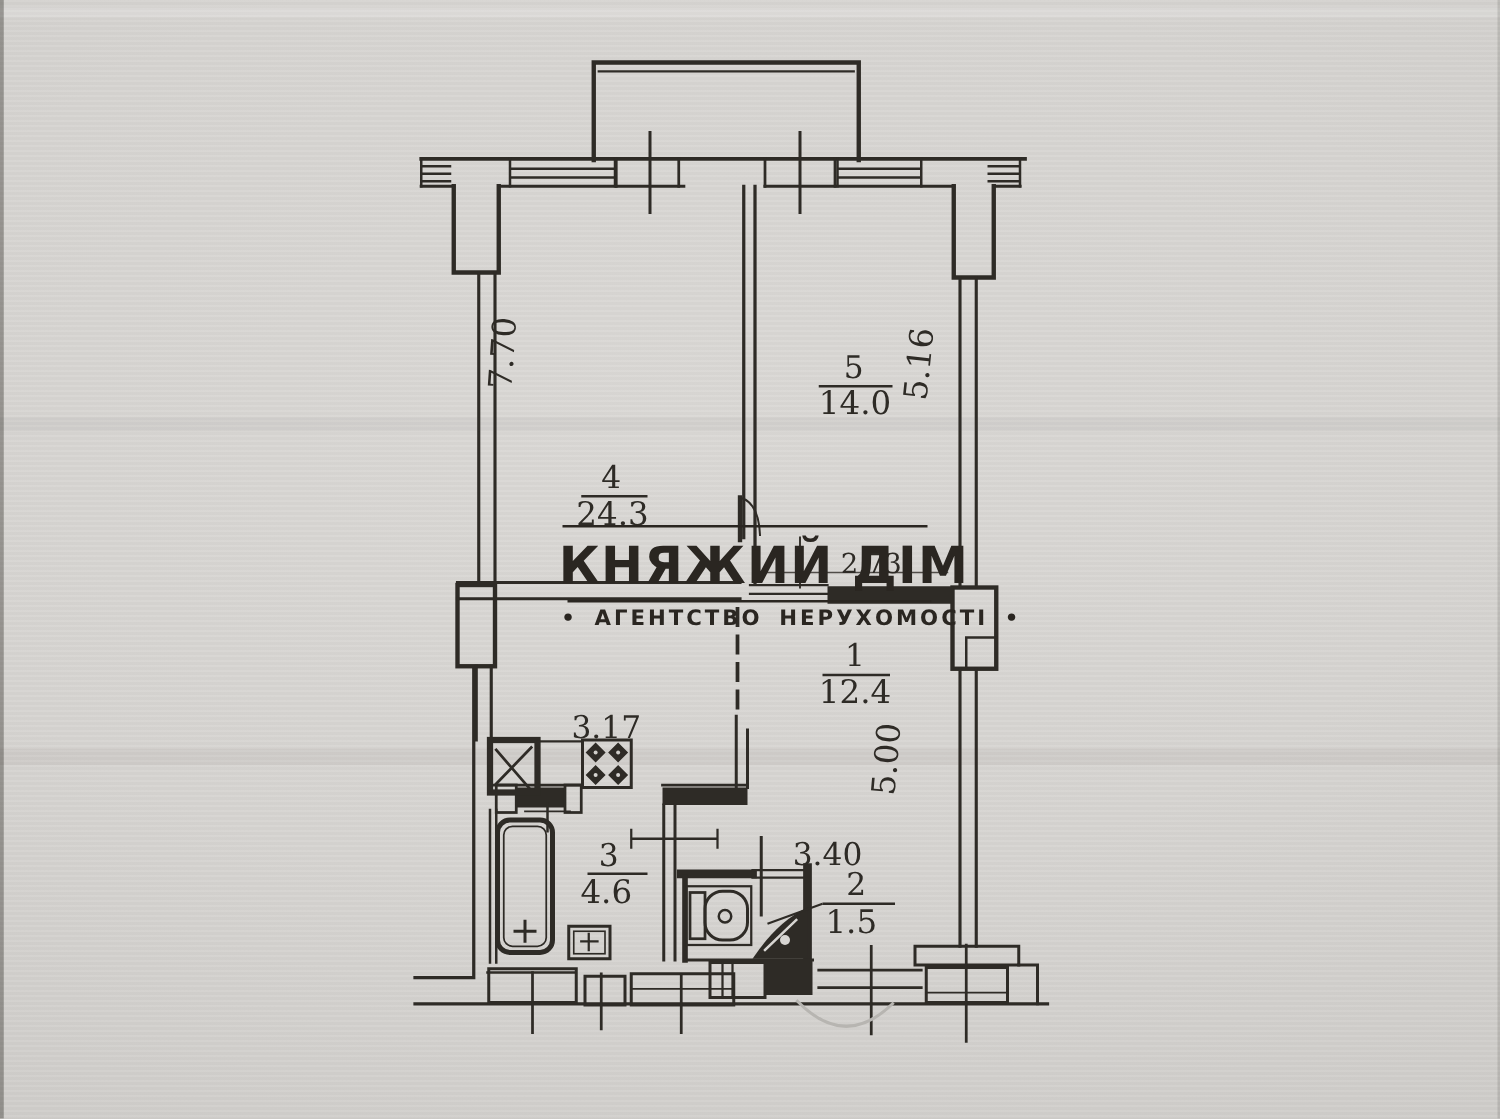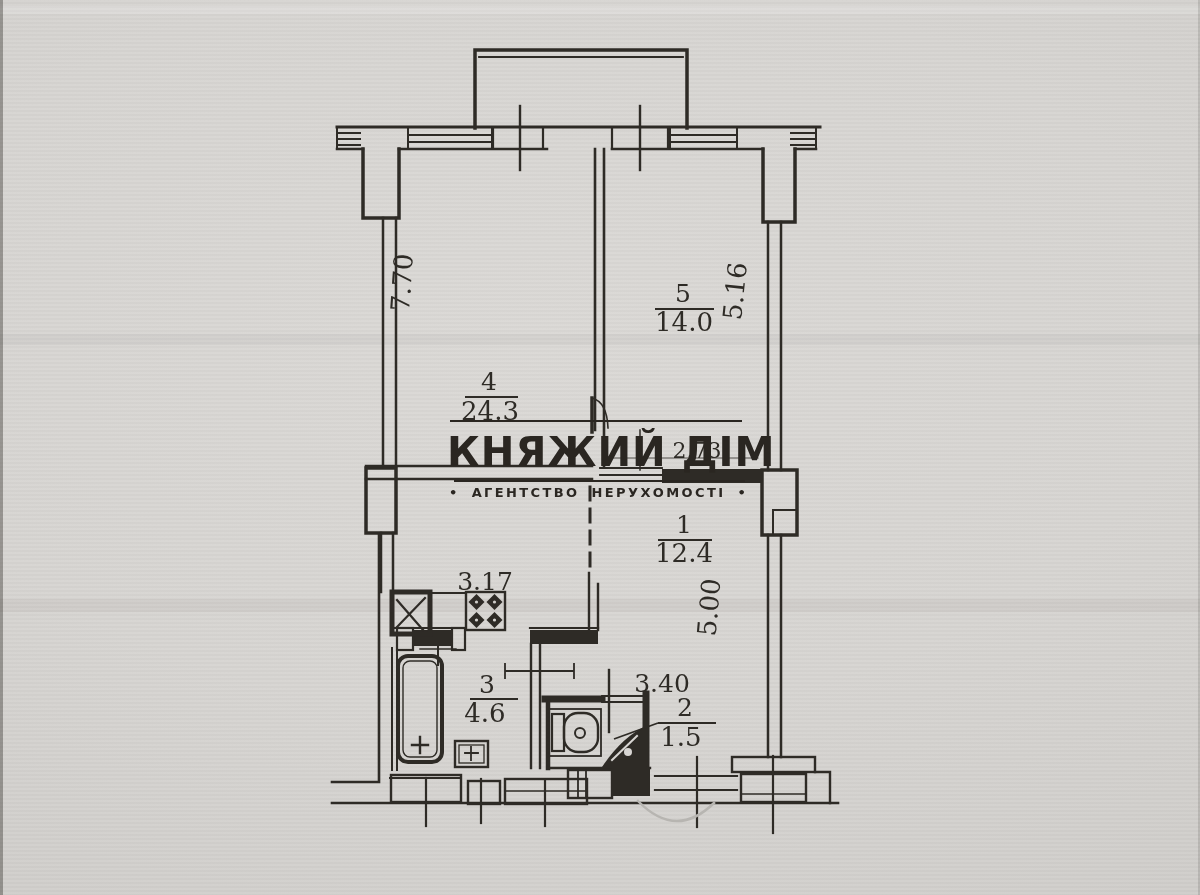--- a/index.html
+++ b/index.html
@@ -21,21 +21,21 @@
   .wm-rule{position:absolute;height:2px;background:#2a2621;}
   .wm-rule-top{top:8px;left:3px;width:292px;}
   .wm-rule-bottom{top:68px;left:7px;width:291px;}
   .wm-brand{
     position:absolute;top:16px;left:0;white-space:nowrap;
     font-family:"DejaVu Sans", sans-serif;font-weight:800;font-size:41px;
     letter-spacing:1px;transform:scaleX(.98);transform-origin:left top;
   }
   .wm-tagline{
     position:absolute;top:73px;left:2px;white-space:nowrap;
-    font-family:"DejaVu Sans", sans-serif;font-weight:600;font-size:13px;
+    font-family:"DejaVu Sans", sans-serif;font-weight:600;font-size:17px;
     letter-spacing:2.4px;word-spacing:5px;
   }
   text{font-family:"DejaVu Serif", serif;}
 </style>
 </head>
 <body>
 
 <div class="paper">
 
   <svg class="plan-svg" width="1200" height="895" viewBox="0 0 1200 895">

